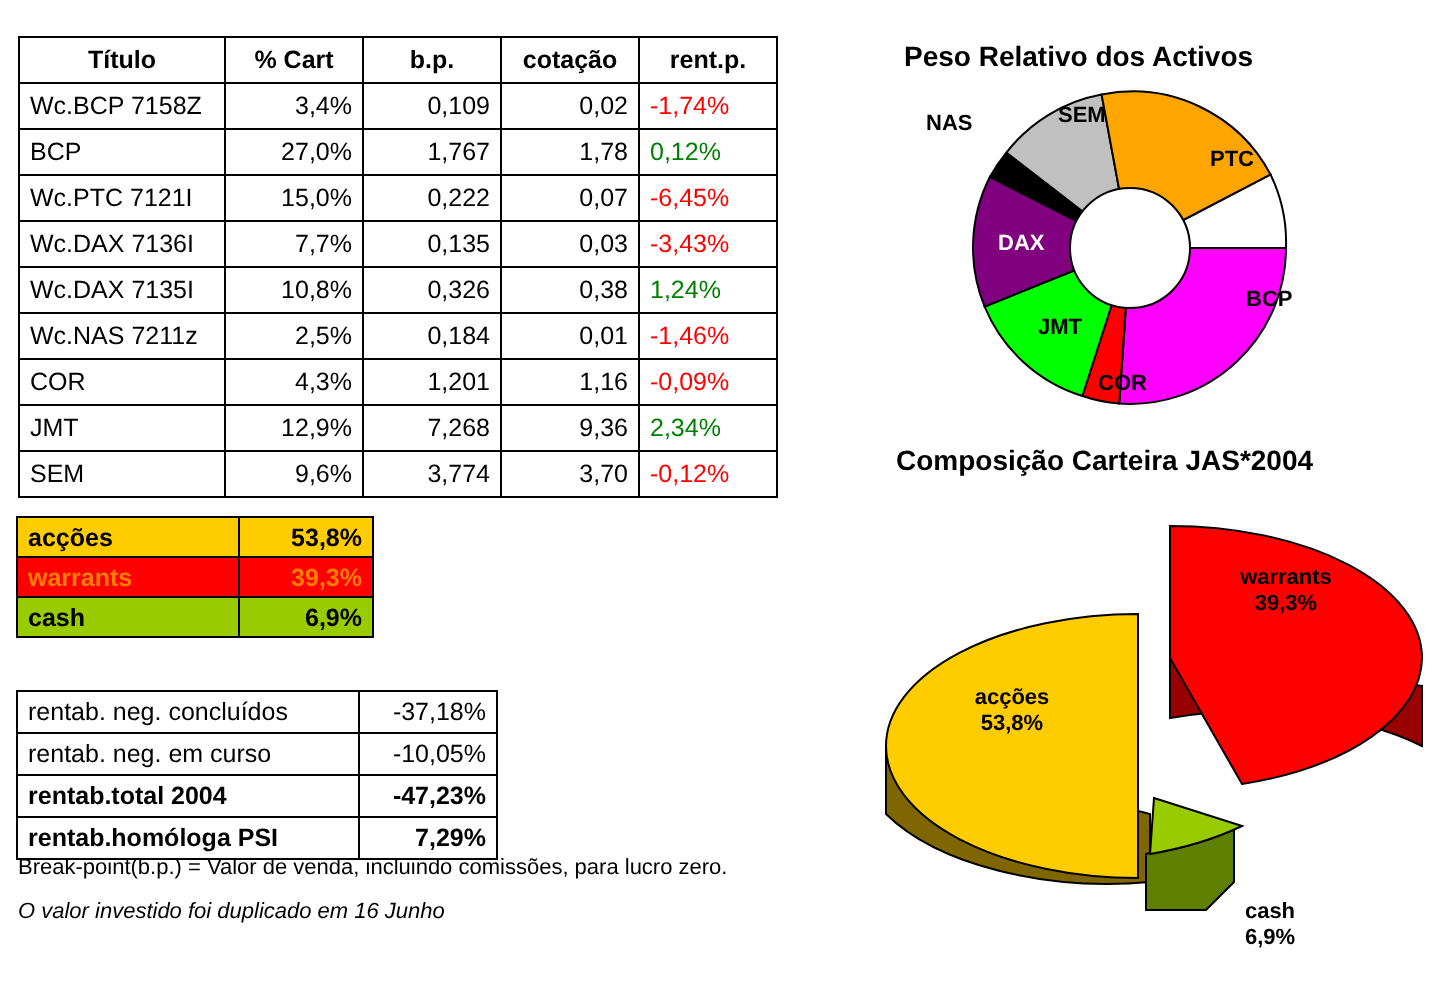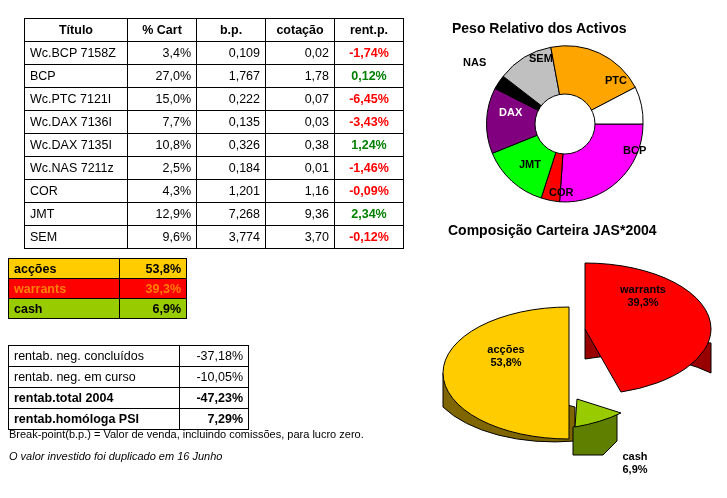--- a/index.html
+++ b/index.html
@@ -3,30 +3,30 @@
 <meta charset="utf-8">
 <style>
   html,body{margin:0;padding:0;}
   body{
     width:727px;height:498px;background:#ffffff;
     font-family:"Liberation Sans", sans-serif;
     position:relative;overflow:hidden;
   }
   
   #main-table{
-    position:absolute;left:24px;top:18px;border-collapse:collapse;padding-left:32px;
+    position:absolute;left:9px;top:18px;border-collapse:collapse;padding-left:32px;
   }
   #main-table th,#main-table td{
     border:1px solid #000;font-size:12.5px;padding:2px 5px;height:18px;
     font-family:"Liberation Sans", sans-serif;
   }
   #main-table th{text-align:center;font-weight:bold;}
   #main-table td.lbl{text-align:left;width:92px;}
   #main-table td.num{text-align:right;width:58px;}
-  #main-table td.pct{text-align:center;width:58px;font-weight:bold;}
+  #main-table td.pct{text-align:left;width:58px;font-weight:normal;}
   .neg{color:#ff0000;}
   .pos{color:#008000;}
 
   
   #comp-table{
     position:absolute;left:8px;top:258px;border-collapse:collapse;
   }
   #comp-table td{
     border:1px solid #000;font-size:12.5px;height:17px;padding:1px 5px;
   }
@@ -209,21 +209,21 @@
       <path d="M102 84 L87.8 7.3 A78 78 0 0 1 172.3 47.3 Z" fill="#ffa500"></path>
 
       <path d="M102 84 L172.3 47.3 A78 78 0 0 1 180 84 Z" fill="#ffffff"></path>
       <circle cx="102" cy="84" r="30" fill="#ffffff"></circle>
     </g>
   </svg>
   <span class="donut-lbl" style="left:142px;top:34px;color:#000;">PTC</span>
   <span class="donut-lbl" style="left:160px;top:104px;color:#000;">BCP</span>
   <span class="donut-lbl" style="left:86px;top:146px;color:#000;">COR</span>
   <span class="donut-lbl" style="left:56px;top:118px;color:#000;">JMT</span>
-  <span class="donut-lbl" style="left:36px;top:66px;color:#ffffff;">DAX</span>
+  <span class="donut-lbl" style="left:36px;top:76px;color:#ffffff;">DAX</span>
   <span class="donut-lbl" style="left:0px;top:16px;color:#000;">NAS</span>
   <span class="donut-lbl" style="left:66px;top:12px;color:#000;">SEM</span>
 </div>
 
 <div class="chart-title" id="title-pie2">Composição Carteira JAS*2004</div>
 
 <div id="pie3d-wrap">
   <svg width="300" height="235" viewBox="0 0 300 235">
 
     <path d="M18 118 L18 152 A126 66 0 0 0 150 186 L150 152 Z" fill="#806600" stroke="#000" stroke-width="1"></path>

